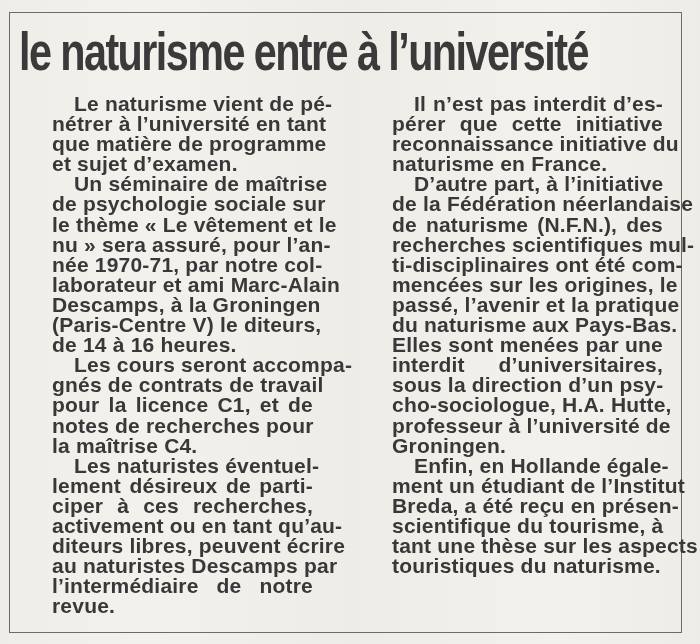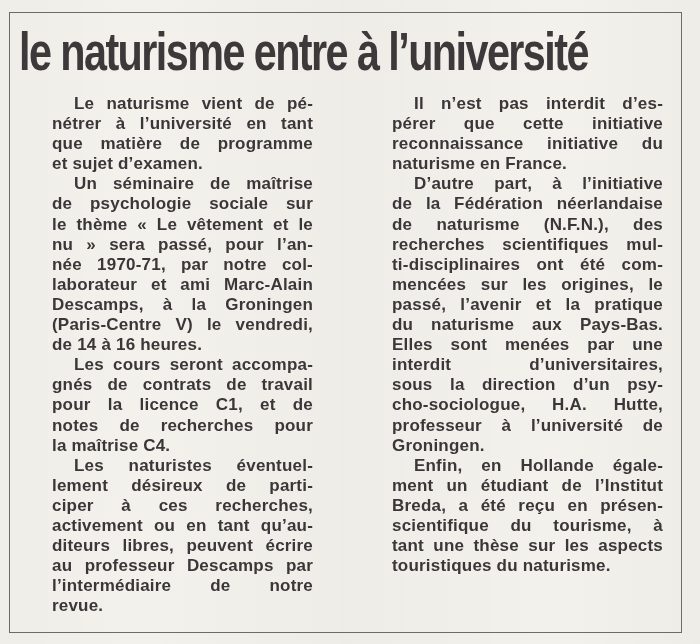--- a/index.html
+++ b/index.html
@@ -45,21 +45,21 @@
     color: #3d393b;
     transform: scaleX(0.78);
     transform-origin: left top;
     white-space: nowrap;
     width: 835px;
   }
   .column {
     position: absolute;
     top: 94px;
     font-weight: bold;
-    font-size: 17px;
+    font-size: 21px;
     line-height: 20.1px;
     text-align: justify;
     letter-spacing: 0.2px;
   }
   .col-left {
     left: 30px;
     width: 283px;
   }
   .col-right {
     left: 370px;
@@ -97,41 +97,41 @@
   <div class="para">
     <span class="line indent">Le naturisme vient de pé-</span>
     <span class="line">nétrer à l’université en tant</span>
     <span class="line">que matière de programme</span>
     <span class="line last">et sujet d’examen.</span>
   </div>
   <div class="para">
     <span class="line indent">Un séminaire de maîtrise</span>
     <span class="line">de psychologie sociale sur</span>
     <span class="line">le thème « Le vêtement et le</span>
-    <span class="line">nu » sera passé, pour l’an-</span>
+    <span class="line">nu » sera assuré, pour l’an-</span>
     <span class="line">née 1970-71, par notre col-</span>
     <span class="line">laborateur et ami Marc-Alain</span>
     <span class="line">Descamps, à la Groningen</span>
-    <span class="line">(Paris-Centre V) le vendredi,</span>
+    <span class="line">(Paris-Centre V) le diteurs,</span>
     <span class="line last">de 14 à 16 heures.</span>
   </div>
   <div class="para">
     <span class="line indent">Les cours seront accompa-</span>
     <span class="line">gnés de contrats de travail</span>
     <span class="line">pour la licence C1, et de</span>
     <span class="line">notes de recherches pour</span>
     <span class="line last">la maîtrise C4.</span>
   </div>
   <div class="para">
     <span class="line indent">Les naturistes éventuel-</span>
     <span class="line">lement désireux de parti-</span>
     <span class="line">ciper à ces recherches,</span>
     <span class="line">activement ou en tant qu’au-</span>
     <span class="line">diteurs libres, peuvent écrire</span>
-    <span class="line">au professeur Descamps par</span>
+    <span class="line">au naturistes Descamps par</span>
     <span class="line">l’intermédiaire de notre</span>
     <span class="line last">revue.</span>
   </div>
 </div>
 
 <div class="column col-right">
   <div class="para">
     <span class="line indent">Il n’est pas interdit d’es-</span>
     <span class="line">pérer que cette initiative</span>
     <span class="line">reconnaissance initiative du</span>

